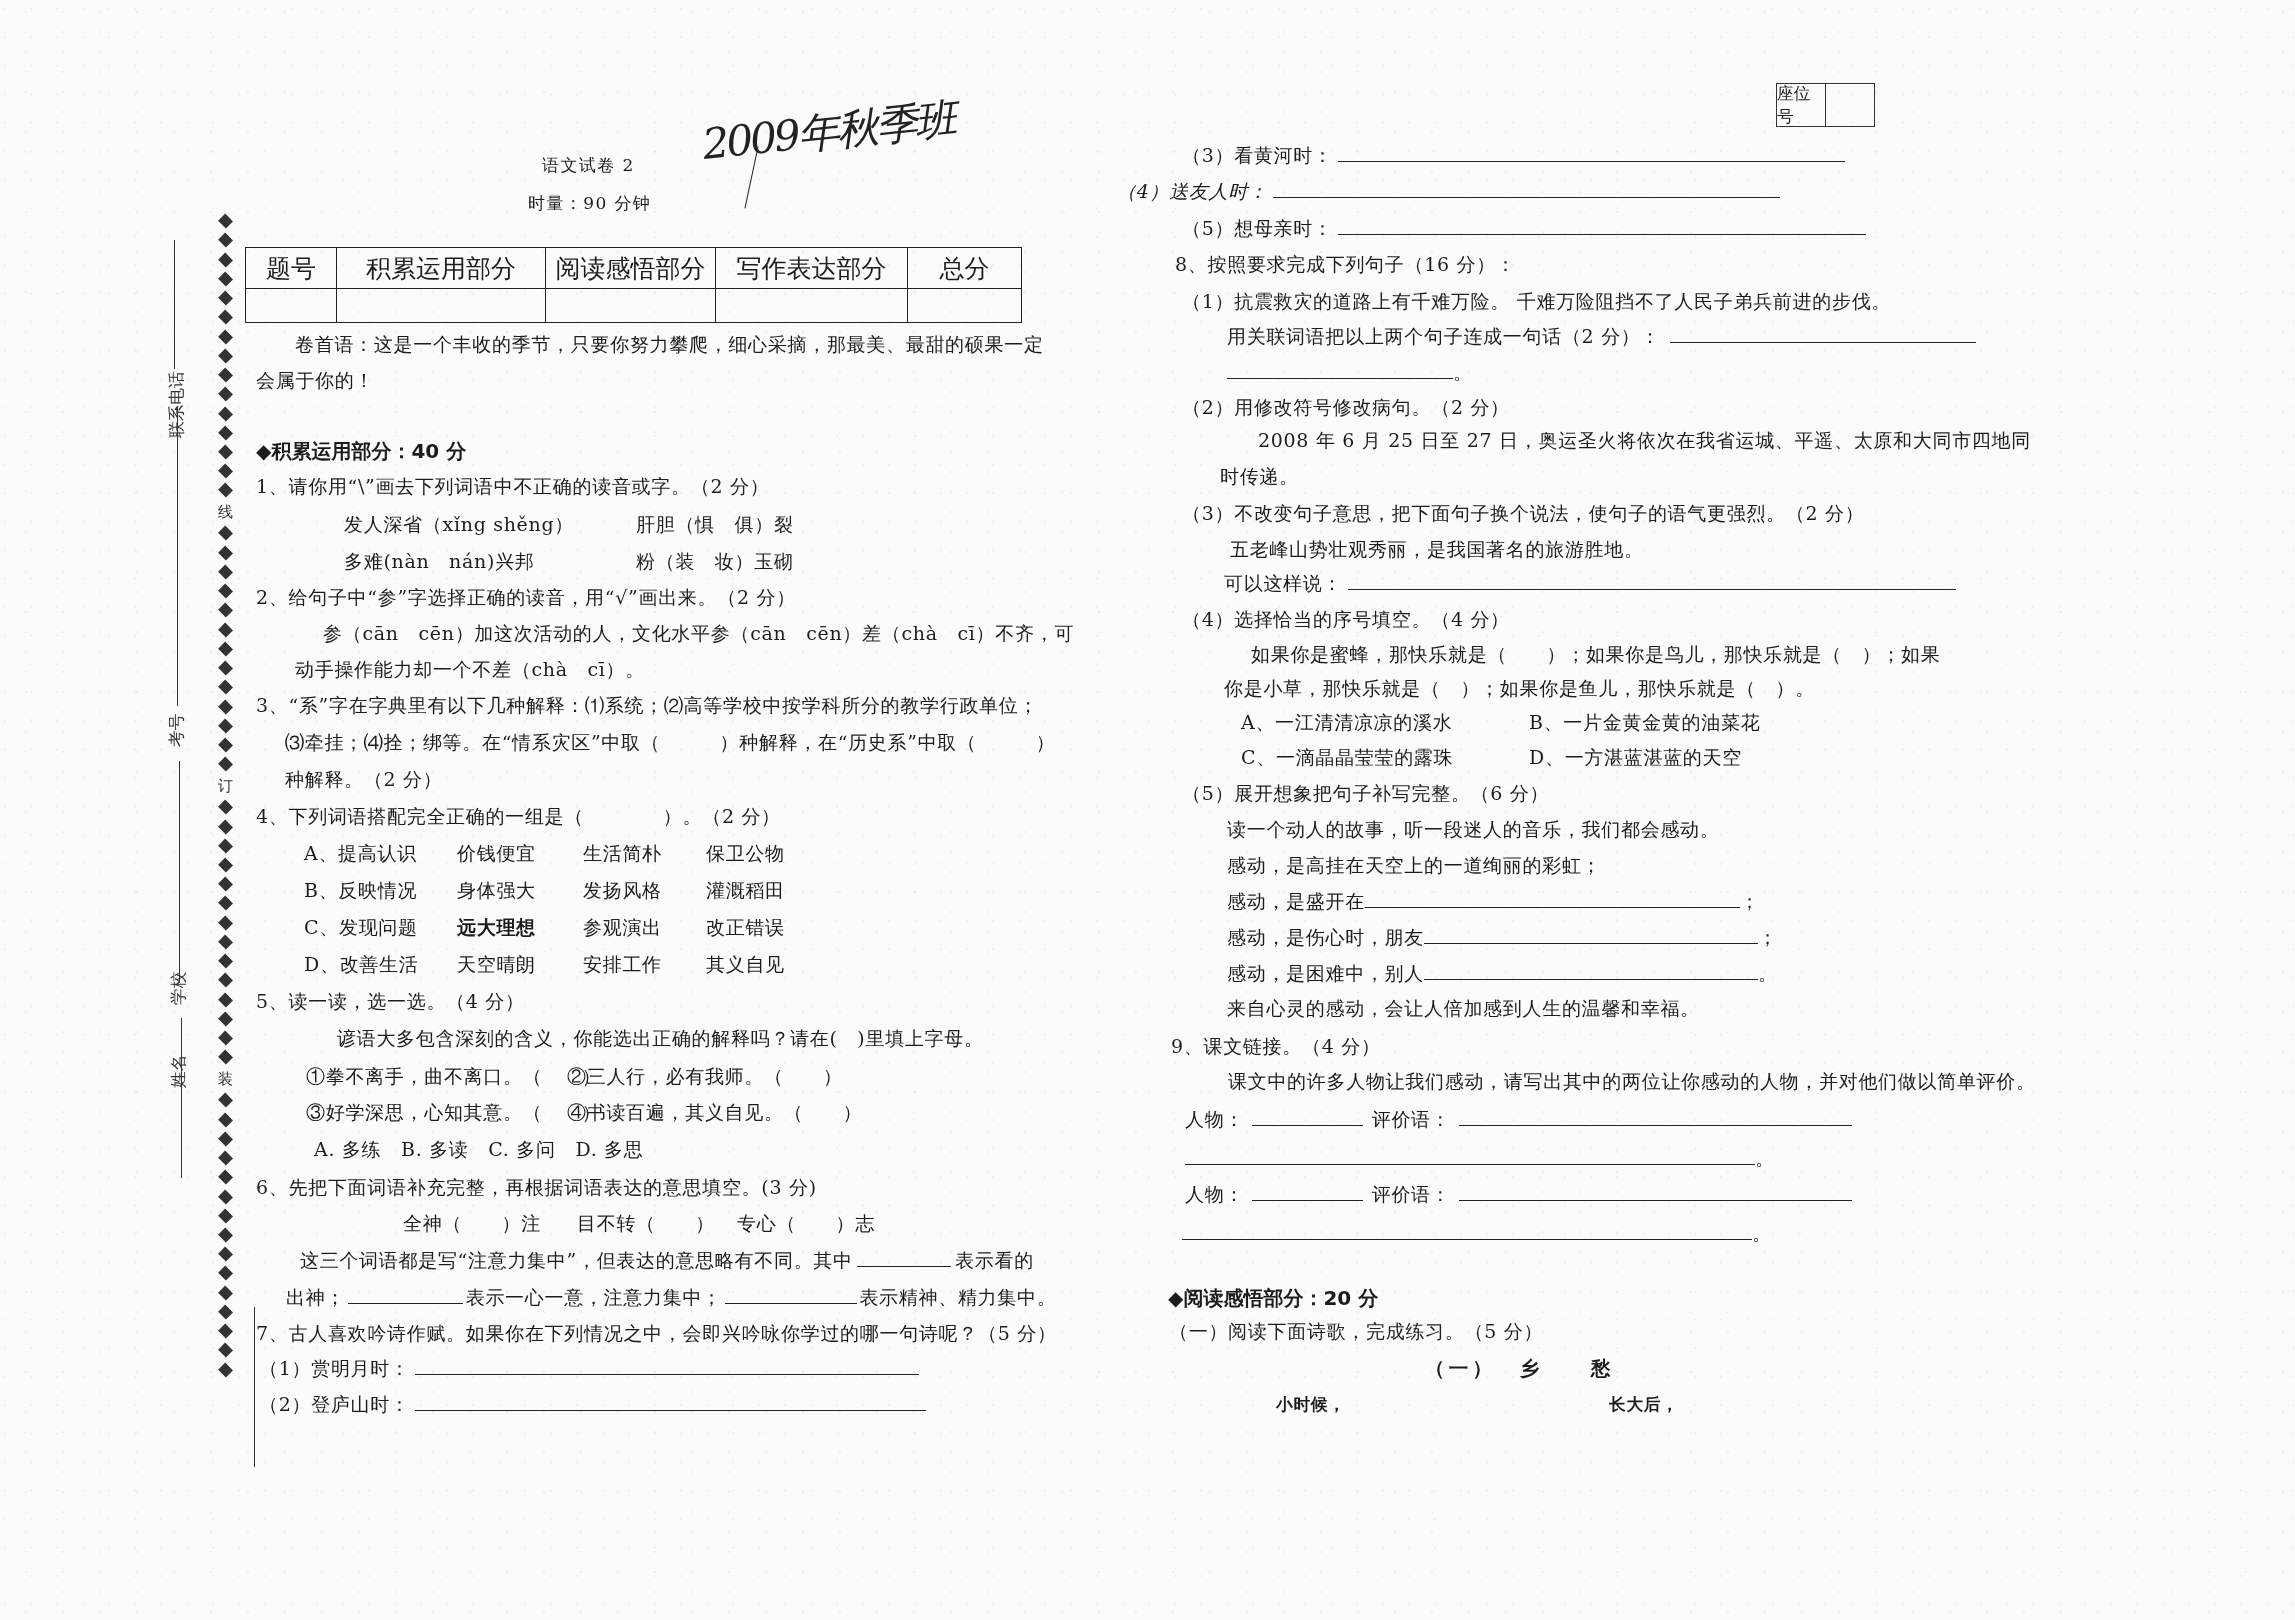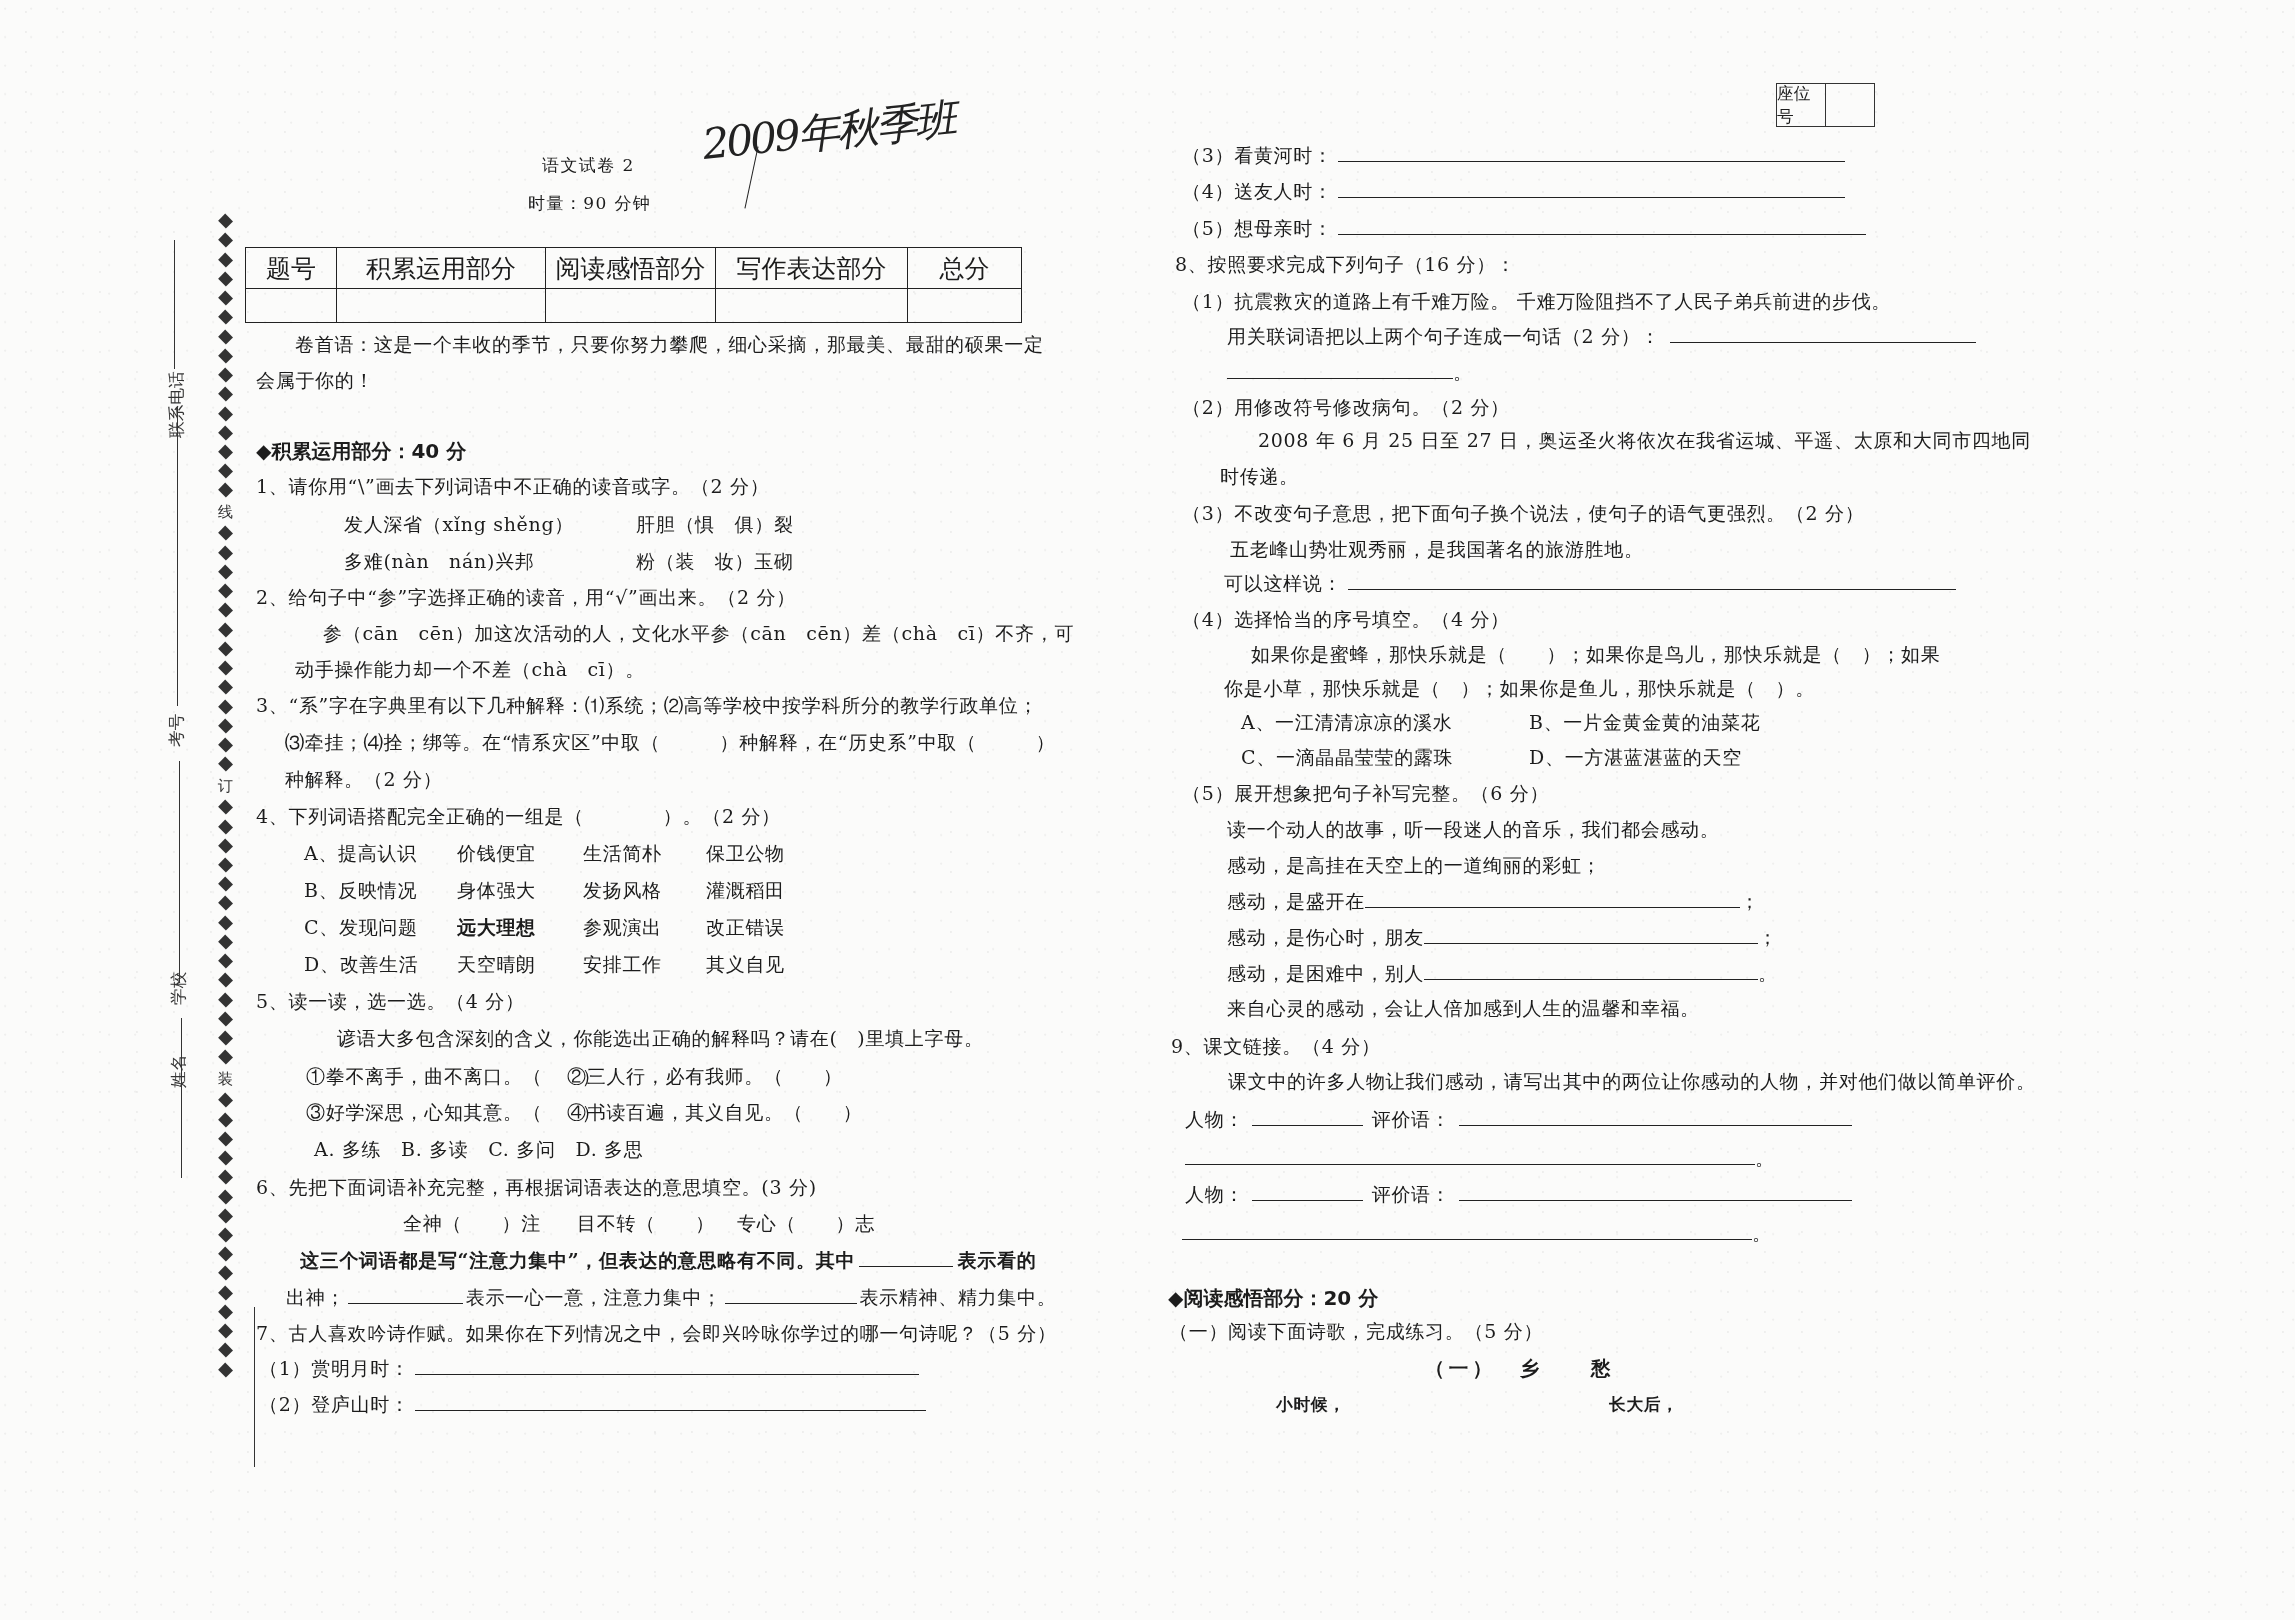--- a/index.html
+++ b/index.html
@@ -183,39 +183,39 @@
 <div class="abs txt" style="left:306px;top:1064px;">①拳不离手，曲不离口。（　　）</div>
 <div class="abs txt" style="left:567px;top:1064px;">②三人行，必有我师。（　　）</div>
 <div class="abs txt" style="left:306px;top:1100px;">③好学深思，心知其意。（　　）</div>
 <div class="abs txt" style="left:567px;top:1100px;">④书读百遍，其义自见。（　　）</div>
 <div class="abs txt" style="left:314px;top:1137px;">A. 多练　B. 多读　C. 多问　D. 多思</div>
 
 <div class="abs txt" style="left:256px;top:1175px;">6、先把下面词语补充完整，再根据词语表达的意思填空。(3 分)</div>
 <div class="abs txt" style="left:403px;top:1211px;">全神（　　）注</div>
 <div class="abs txt" style="left:577px;top:1211px;">目不转（　　）</div>
 <div class="abs txt" style="left:737px;top:1211px;">专心（　　）志</div>
-<div class="abs txt" style="left:300px;top:1248px;font-weight:bold;">
+<div class="abs txt" style="left:300px;top:1248px;">
   <span>这三个词语都是写“注意力集中”，但表达的意思略有不同。其中</span><span class="blank" style="width:94px;margin:0 4.2px"></span><span>表示看的</span>
 </div>
 <div class="abs txt" style="left:286px;top:1285px;">
   <span>出神；</span><span class="blank" style="width:115px;margin:0 2.8px"></span><span>表示一心一意，注意力集中；</span><span class="blank" style="width:132px;margin:0 2.8px"></span><span>表示精神、精力集中。</span>
 </div>
 
 <div class="abs txt" style="left:256px;top:1321px;">7、古人喜欢吟诗作赋。如果你在下列情况之中，会即兴吟咏你学过的哪一句诗呢？（5 分）</div>
 <div class="abs txt" style="left:259px;top:1356px;">
   <span>（1）赏明月时：</span><span class="blank" style="width:504px;margin-left:5.6px"></span>
 </div>
 <div class="abs txt" style="left:259px;top:1392px;">
   <span>（2）登庐山时：</span><span class="blank" style="width:511px;margin-left:5.6px"></span>
 </div>
 
 <div class="abs txt" style="left:1182px;top:143px;">
   <span>（3）看黄河时：</span><span class="blank" style="width:507px;margin-left:5.6px"></span>
 </div>
-<div class="abs txt" style="left:1182px;top:179px;">
+<div class="abs txt" style="left:1117px;top:179px;font-style:italic;">
   <span>（4）送友人时：</span><span class="blank" style="width:507px;margin-left:5.6px"></span>
 </div>
 <div class="abs txt" style="left:1182px;top:216px;">
   <span>（5）想母亲时：</span><span class="blank" style="width:528px;margin-left:5.6px"></span>
 </div>
 
 <div class="abs txt" style="left:1175px;top:252px;">8、按照要求完成下列句子（16 分）：</div>
 <div class="abs txt" style="left:1182px;top:289px;">（1）抗震救灾的道路上有千难万险。 千难万险阻挡不了人民子弟兵前进的步伐。</div>
 <div class="abs txt" style="left:1227px;top:324px;">
   <span>用关联词语把以上两个句子连成一句话（2 分）：</span><span class="blank" style="width:306px;margin-left:9.7px"></span>

